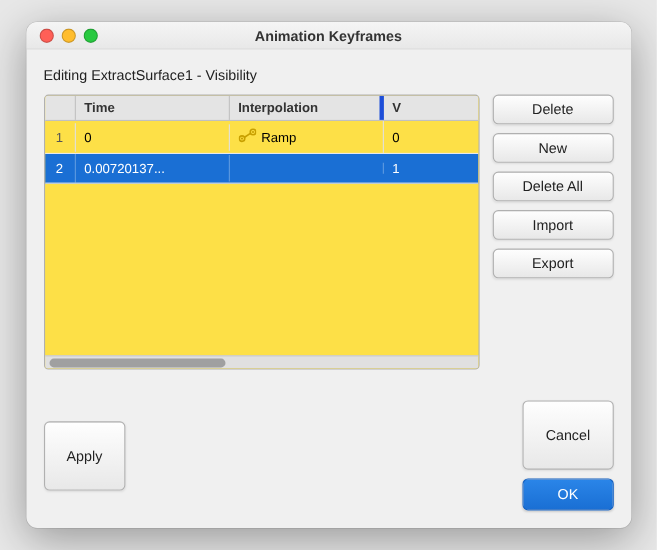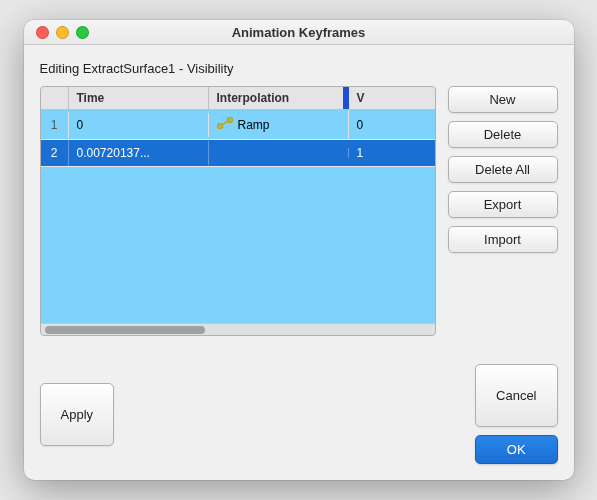--- a/index.html
+++ b/index.html
@@ -72,21 +72,21 @@
       flex-direction: row;
       gap: 12px;
       flex: 1;
     }
     .table-container {
       flex: 1;
       display: flex;
       flex-direction: column;
       border: 1px solid #b0b0b0;
       border-radius: 4px;
-      background: #7dd3fc;
+      background: #fde047;
       overflow: hidden;
     }
     .table-header {
       display: flex;
       background: #e4e4e4;
       border-bottom: 1px solid #c0c0c0;
       flex-shrink: 0;
     }
     .th-row-num {
       width: 28px;
@@ -99,21 +99,21 @@
       color: #333;
       display: flex;
       align-items: center;
     }
     .th-time {
       width: 140px;
       border-right: 1px solid #c0c0c0;
     }
     .th-interp {
       width: 140px;
-      border-right: 6px solid #1d4ed8;
+      border-right: 4px solid #1d4ed8;
     }
     .th-val {
       flex: 1;
     }
     .table-body {
       flex: 1;
       overflow-y: auto;
     }
     .table-row {
       display: flex;
@@ -280,25 +280,25 @@
             <div class="td-cell td-interp"></div>
             <div class="td-cell td-val">1</div>
           </div>
         </div>
         <div class="scrollbar-area">
           <div class="scrollbar-thumb"></div>
         </div>
       </div>
 
       <div class="sidebar-buttons">
+        <button class="sidebar-btn">Delete</button>
         <button class="sidebar-btn">New</button>
-        <button class="sidebar-btn">Delete</button>
         <button class="sidebar-btn">Delete All</button>
+        <button class="sidebar-btn">Import</button>
         <button class="sidebar-btn">Export</button>
-        <button class="sidebar-btn">Import</button>
       </div>
     </div>
   </div>
 
   <div class="footer">
     <div class="footer-left">
       <button class="btn-apply">Apply</button>
     </div>
     <div class="footer-right">
       <button class="btn-cancel">Cancel</button>

